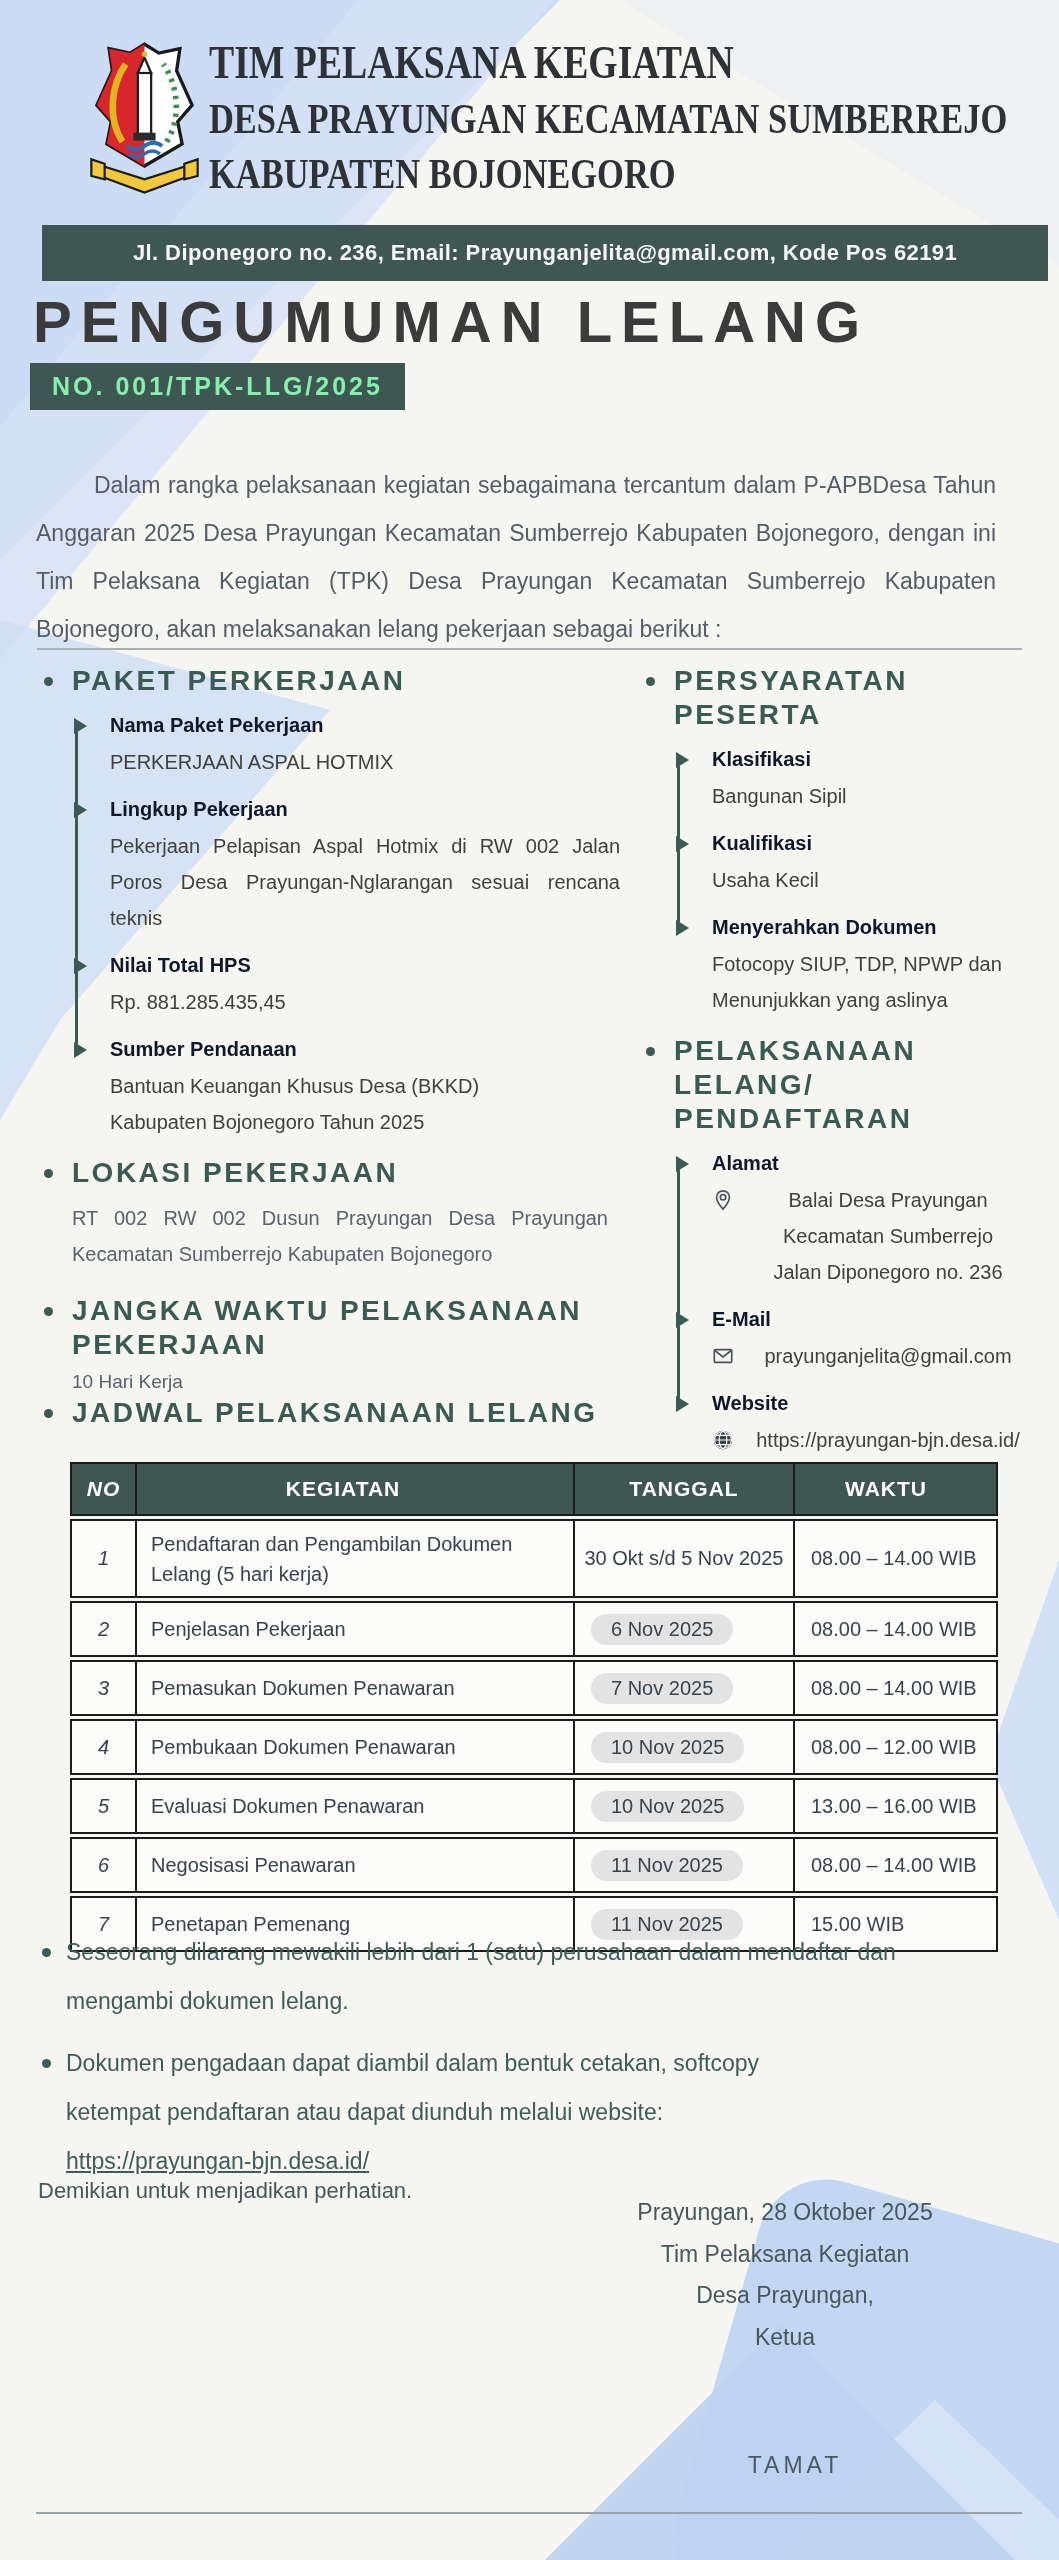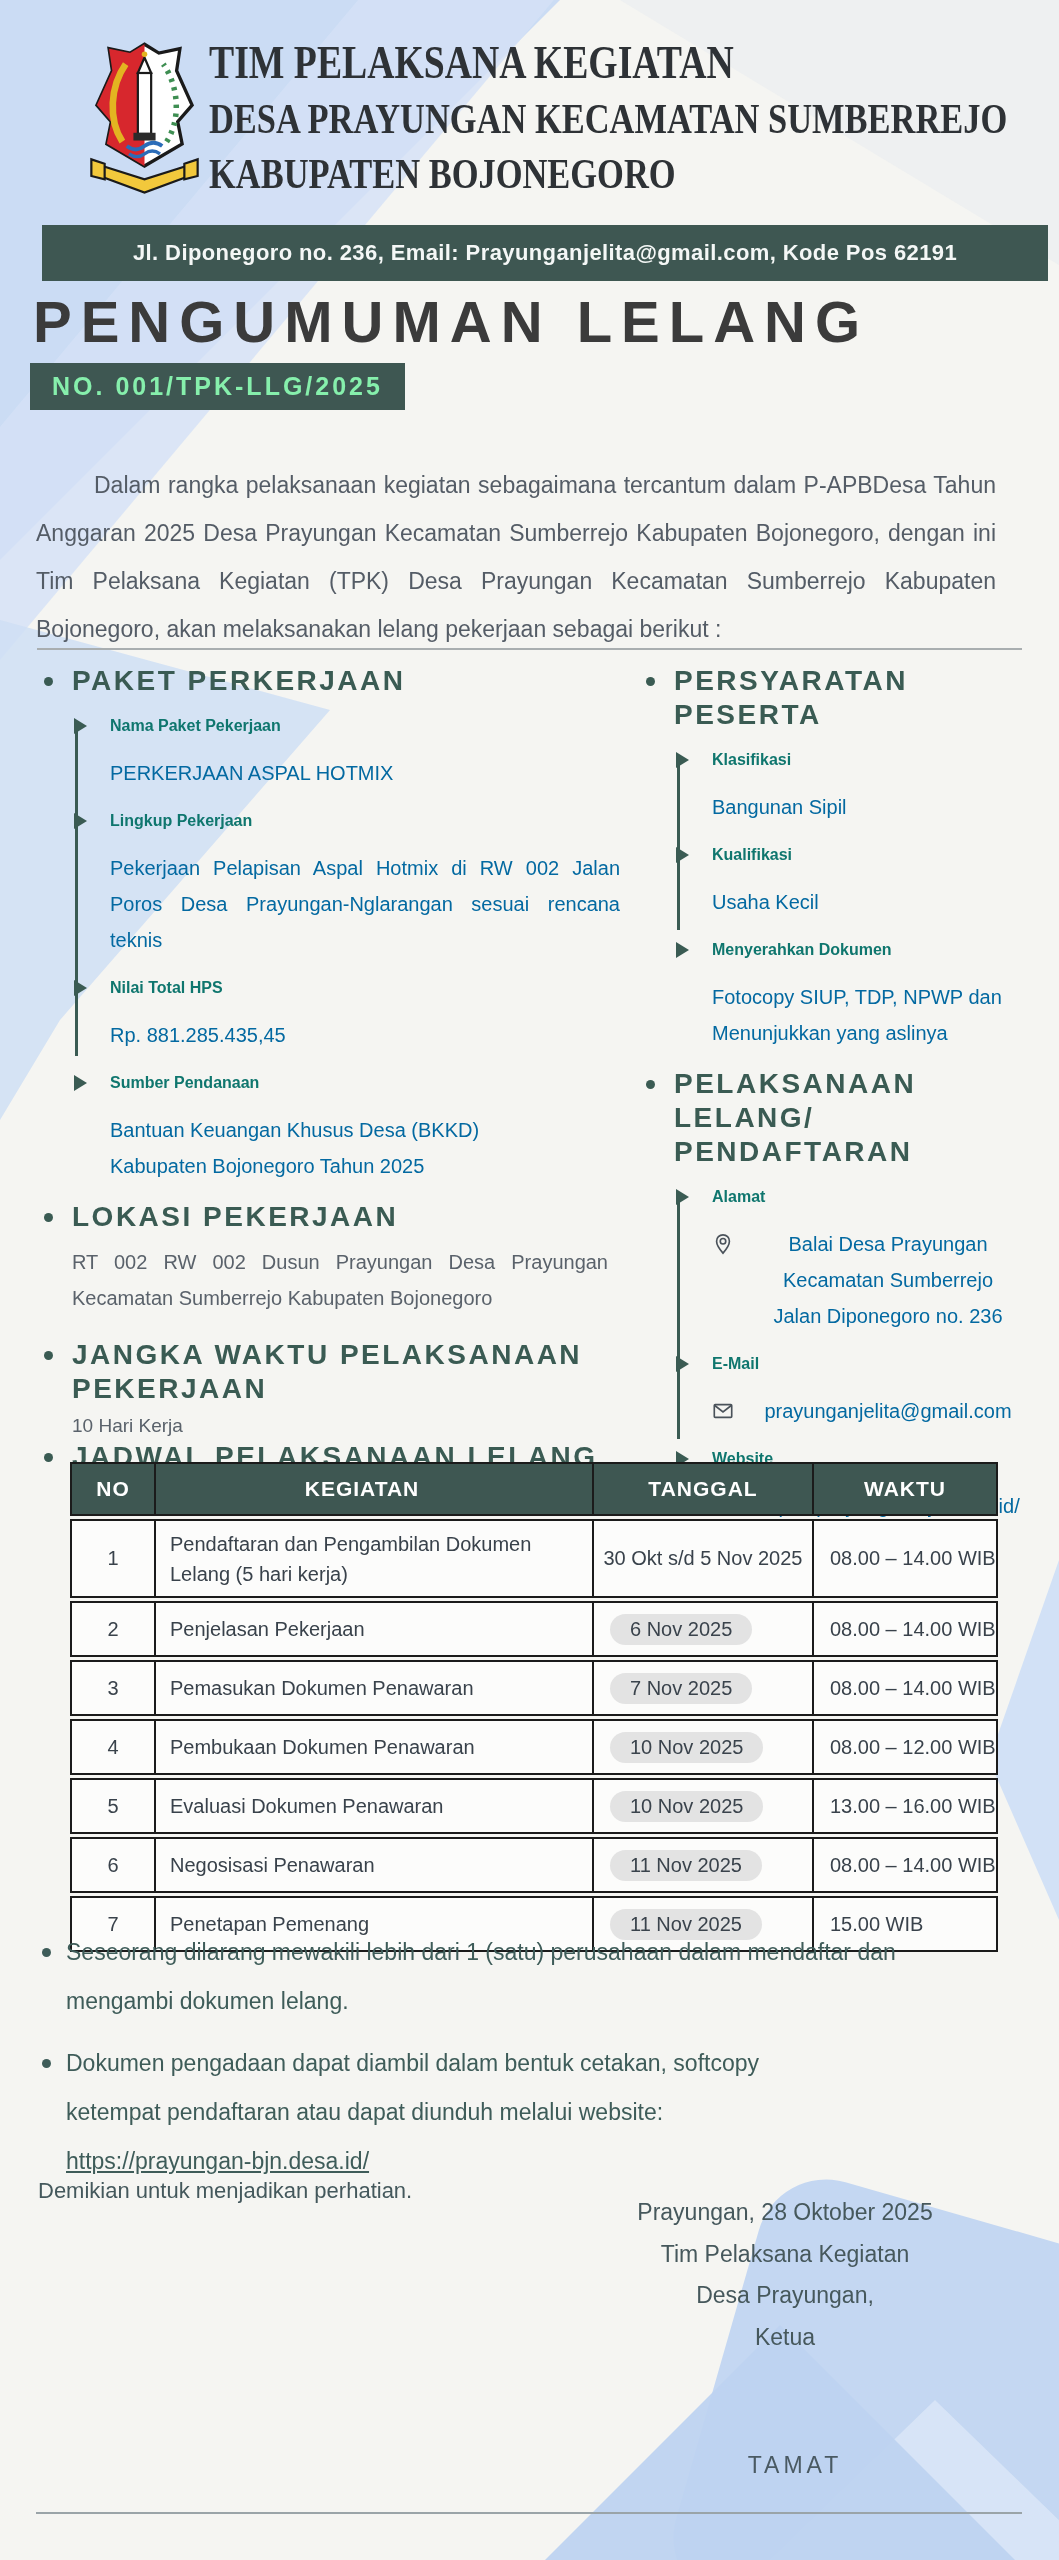--- a/index.html
+++ b/index.html
@@ -57,34 +57,34 @@
   .justify{text-align:justify;}
   .mt-sec{margin-top:22px;}
   .sub-list{position:relative;margin:14px 0 6px 38px;}
   .sub-list::before{content:"";position:absolute;left:1px;top:18px;width:2.5px;background:#3A5B53;}
   .line-paket::before{height:326px;}
   .line-syarat::before{height:166px;}
   .line-daftar::before{height:238px;}
   .sub-item{position:relative;padding-left:36px;margin-bottom:16px;}
   .sub-item::before{content:"";position:absolute;left:0;top:6px;width:0;height:0;
     border-left:13px solid #3A5B53;border-top:8px solid transparent;border-bottom:8px solid transparent;}
-  .sub-label{font-size:16px;font-weight:bold;color:#0f766e;line-height:27px;}
-  .sub-value{margin-top:16px;font-size:20px;line-height:36px;color:#0369a1;}
+  .sub-label{font-size:20px;font-weight:bold;color:#0f172a;line-height:27px;}
+  .sub-value{margin-top:5px;font-size:20px;line-height:36px;color:#404040;}
   .narrow{max-width:420px;}
   .with-icon{position:relative;padding-left:34px;text-align:center;}
   .with-icon .ic{position:absolute;left:0;top:7px;width:22px;height:22px;}
   .icon-line{display:block;}
   
   .sched{position:absolute;left:70px;top:1462px;width:928px;z-index:2;font-size:20px;color:#39424B;}
   .t-row{display:flex;margin-top:3px;border:2px solid #1B1B1B;background:#FCFCFB;}
   .t-row:first-child{margin-top:0;}
   .t-head{background:#3E5752;color:#FFFFFF;font-weight:bold;font-size:21px;letter-spacing:1px;}
   .t-cell{display:flex;align-items:center;border-right:2px solid #1B1B1B;padding:6px 0;box-sizing:border-box;}
   .t-cell:last-child{border-right:none;}
-  .c-no{width:84px;justify-content:center;}
+  .c-no{width:65px;justify-content:center;font-style:italic;}
   .c-keg{width:438px;padding-left:14px;padding-right:24px;line-height:30px;}
   .c-tgl{width:220px;justify-content:center;}
   .c-tgl.pill-cell{justify-content:flex-start;padding-left:16px;}
   .c-wkt{width:182px;padding-left:16px;}
   .t-head .c-keg{justify-content:center;padding-left:0;}
   .h-row1{min-height:75px;}
   .h-row{min-height:52px;}
   .h-head{min-height:50px;}
   .pill{background:#E3E3E3;border-radius:20px;padding:4px 20px;color:#3A434C;}
   

